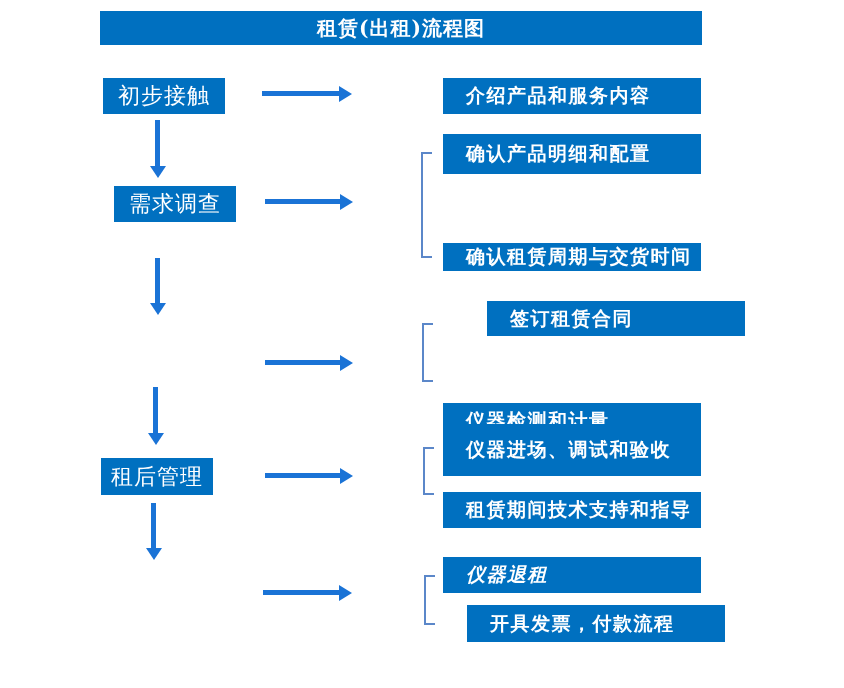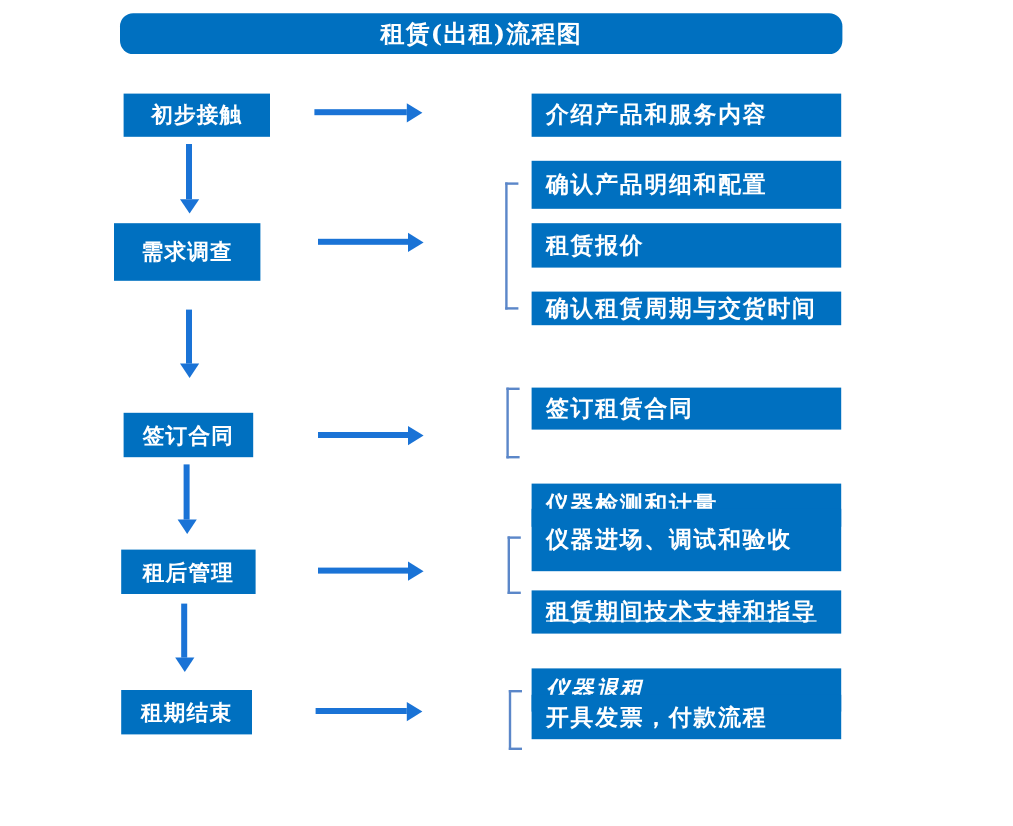--- a/index.html
+++ b/index.html
@@ -2,51 +2,51 @@
 <html style="--box: #0070c0; --arrow: #1a73d6; --bracket: #5b87c9; --text: #ffffff;"><head>
 <meta charset="utf-8">
 <style>
   html,body{margin:0;padding:0;background:#ffffff;}
   body{font-family:"DejaVu Serif","Liberation Serif",serif;}
   .canvas{position:relative;width:844px;height:688px;background:#ffffff;overflow:hidden;}
 
   .title-bar{
     position:absolute;left:100px;top:11px;width:602px;height:34px;
     background:var(--box,#0070c0);color:#ffffff;font-weight:bold;font-size:20px;
-    display:flex;align-items:center;justify-content:center;letter-spacing:1px;border-radius:11px;
+    display:flex;align-items:center;justify-content:center;letter-spacing:1px;
   }
 
   .step{
     position:absolute;background:var(--box,#0070c0);color:#ffffff;
-    font-weight:bold;font-size:18px;letter-spacing:1px;
+    font-weight:normal;font-size:22px;letter-spacing:1px;
     display:flex;align-items:center;justify-content:center;
   }
   .step.s1{left:103px;top:78px;width:122px;height:36px;}
-  .step.s2{left:95px;top:186px;width:122px;height:48px;}
+  .step.s2{left:114px;top:186px;width:122px;height:36px;}
   .step.s3{left:103px;top:344px;width:108px;height:37px;}
   .step.s4{left:101px;top:458px;width:112px;height:37px;}
   .step.s5{left:101px;top:575px;width:109px;height:37px;}
 
   .detail{
     position:absolute;left:443px;width:258px;
     background:var(--box,#0070c0);color:#ffffff;
     font-weight:bold;font-size:19px;letter-spacing:1.5px;
-    display:flex;align-items:center;padding-left:12px;box-sizing:border-box;
+    display:flex;align-items:center;padding-left:23px;box-sizing:border-box;
     white-space:nowrap;
   }
   .detail.d1{top:78px;height:36px;}
   .detail.d2{top:134px;height:40px;}
   .detail.d3{top:186px;height:37px;}
   .detail.d4{top:243px;height:28px;}
-  .detail.d5{top:323px;height:35px;}
+  .detail.d5{top:301px;height:35px;margin-left:44px;}
   .detail.d6{top:363px;height:36px;margin-top:40px;}
   .detail.d7{top:424px;height:52px;}
-  .detail.d8{top:492px;height:36px;text-decoration:underline;}
+  .detail.d8{top:492px;height:36px;}
   .detail.d9{top:557px;height:36px;font-style:italic;}
-  .detail.d10{top:579px;height:37px;}
+  .detail.d10{top:605px;height:37px;margin-left:24px;}
 
   .harrow{position:absolute;height:5px;background:var(--arrow,#1a73d6);}
   .harrow::after{
     content:"";position:absolute;right:-13px;top:50%;transform:translateY(-50%);
     border-left:13px solid var(--arrow,#1a73d6);
     border-top:8px solid transparent;border-bottom:8px solid transparent;
     width:0;height:0;
   }
   .harrow.h1{left:262px;top:91px;width:77px;}
   .harrow.h2{left:265px;top:199px;width:75px;}
@@ -77,43 +77,40 @@
 </style>
 </head>
 <body>
 
 <div class="canvas">
 
   <div class="title-bar">租赁(出租)流程图</div>
 
   <div class="step s1">初步接触</div>
   <div class="step s2">需求调查</div>
-  <div class="step s3">签订合同</div>
   <div class="step s4">租后管理</div>
-  <div class="step s5">租期结束</div>
 
   <div class="varrow v1"></div>
   <div class="varrow v2"></div>
   <div class="varrow v3"></div>
   <div class="varrow v4"></div>
 
   <div class="harrow h1"></div>
   <div class="harrow h2"></div>
   <div class="harrow h3"></div>
   <div class="harrow h4"></div>
   <div class="harrow h5"></div>
 
   <div class="bracket b2"></div>
   <div class="bracket b3"></div>
   <div class="bracket b4"></div>
   <div class="bracket b5"></div>
 
   <div class="detail d1">介绍产品和服务内容</div>
   <div class="detail d2">确认产品明细和配置</div>
-  <div class="detail d3">租赁报价</div>
   <div class="detail d4">确认租赁周期与交货时间</div>
   <div class="detail d5">签订租赁合同</div>
   <div class="detail d6">仪器检测和计量</div>
   <div class="detail d7">仪器进场、调试和验收</div>
   <div class="detail d8">租赁期间技术支持和指导</div>
   <div class="detail d9">仪器退租</div>
   <div class="detail d10">开具发票，付款流程</div>
 
 </div>
 

